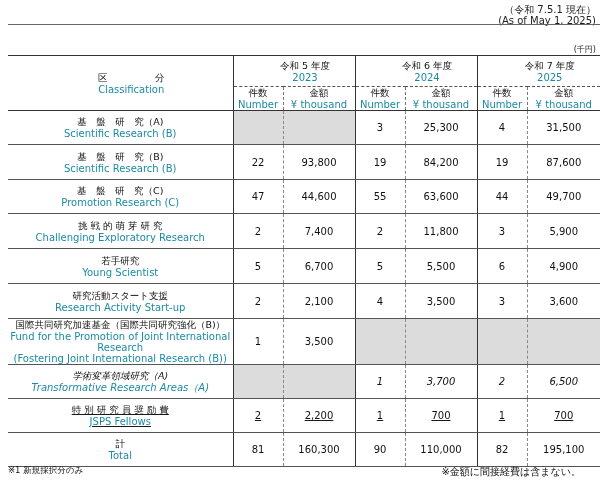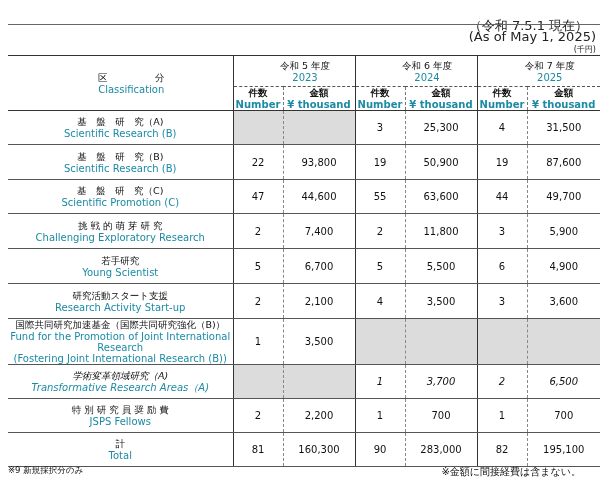--- a/index.html
+++ b/index.html
@@ -1,29 +1,29 @@
 <!DOCTYPE html>
 <html><head>
 <meta charset="utf-8">
 <style>
   html, body { margin:0; padding:0; background:#ffffff; }
   body { width:600px; height:480px; position:relative; overflow:hidden;
          font-family:"DejaVu Sans", "Liberation Sans", sans-serif; color:#1a1a1a; }
-  .asof { position:absolute; right:4px; top:20px; text-align:left; font-size:13px; line-height:11px; color:#222; }
+  .asof { position:absolute; right:4px; top:4px; text-align:right; font-size:10px; line-height:11px; color:#222; }
   .toprule { position:absolute; left:8px; right:0; top:24px; height:0; border-top:1.5px solid #666; }
   .unit { position:absolute; right:4px; top:44px; font-size:8px; color:#222; }
   table { position:absolute; left:8px; top:55px; width:592px; border-collapse:collapse; table-layout:fixed; }
   td, th { padding:0; text-align:center; vertical-align:middle; font-weight:normal; }
   .jp { font-size:9.5px; line-height:12px; color:#111; }
   .en { font-size:10px; line-height:11px; color:#1b8aa3; }
   .num { font-size:10px; color:#111; }
   .shade { background:#dcdcdc; }
   
   tr.hdr1 th { border-top:1.5px solid #333; height:30px;padding-left:22px; }
-  tr.hdr2 th { height:22px;font-weight:bold; }
+  tr.hdr2 th { height:22px; }
   .classcell { border-top:1.5px solid #333; border-bottom:1.5px solid #333; border-right:1px solid #333; }
   .yeargrp { border-left:1px solid #333; border-bottom:1px dashed #555; }
   .subn { border-left:1px solid #333; border-bottom:1.5px solid #333; border-right:1px dashed #777; }
   .suba { border-bottom:1.5px solid #333; }
   tbody td { border-bottom:1.5px solid #555; }
   tbody td.c { border-right:1px solid #333;margin-left:48px; }
   tbody td.n { border-left:1px solid #333; border-right:1px dashed #888; }
   .fn-left { position:absolute; left:8px; top:465px; font-size:8.5px; color:#111; }
   .fn-right { position:absolute; right:19px; top:465px; font-size:10px; color:#111; }
 </style>
@@ -107,28 +107,28 @@
         <td class="num">31,500</td>
       </tr>
       <tr style="height: 35px;">
         <td class="c">
           <div class="jp">基　盤　研　究（B)</div>
           <div class="en">Scientific Research (B)</div>
         </td>
         <td class="n num">22</td>
         <td class="num">93,800</td>
         <td class="n num">19</td>
-        <td class="num">50,900</td>
+        <td class="num">84,200</td>
         <td class="n num">19</td>
         <td class="num">87,600</td>
       </tr>
       <tr style="height: 34px;">
         <td class="c">
           <div class="jp">基　盤　研　究（C)</div>
-          <div class="en">Scientific Promotion (C)</div>
+          <div class="en">Promotion Research (C)</div>
         </td>
         <td class="n num">47</td>
         <td class="num">44,600</td>
         <td class="n num">55</td>
         <td class="num">63,600</td>
         <td class="n num">44</td>
         <td class="num">49,700</td>
       </tr>
       <tr style="height: 35px;">
         <td class="c">
@@ -184,41 +184,41 @@
           <div class="jp">学術変革領域研究（A)</div>
           <div class="en">Transformative Research Areas（A)</div>
         </td>
         <td class="n num shade"></td>
         <td class="num shade"></td>
         <td class="n num">1</td>
         <td class="num">3,700</td>
         <td class="n num">2</td>
         <td class="num">6,500</td>
       </tr>
-      <tr style="height: 34px;">
+      <tr style="height: 34px; text-decoration: underline;">
         <td class="c">
           <div class="jp">特 別 研 究 員 奨 励 費</div>
           <div class="en">JSPS Fellows</div>
         </td>
         <td class="n num">2</td>
         <td class="num">2,200</td>
         <td class="n num">1</td>
         <td class="num">700</td>
         <td class="n num">1</td>
         <td class="num">700</td>
       </tr>
       <tr style="height: 34px;">
         <td class="c">
           <div class="jp">計</div>
           <div class="en">Total</div>
         </td>
         <td class="n num">81</td>
         <td class="num">160,300</td>
         <td class="n num">90</td>
-        <td class="num">283,000</td>
+        <td class="num">110,000</td>
         <td class="n num">82</td>
         <td class="num">195,100</td>
       </tr>
     </tbody>
 </table>
 
-<div class="fn-left">※9 新規採択分のみ</div>
+<div class="fn-left">※1 新規採択分のみ</div>
 <div class="fn-right">※金額に間接経費は含まない。</div>
 
 </body></html>

